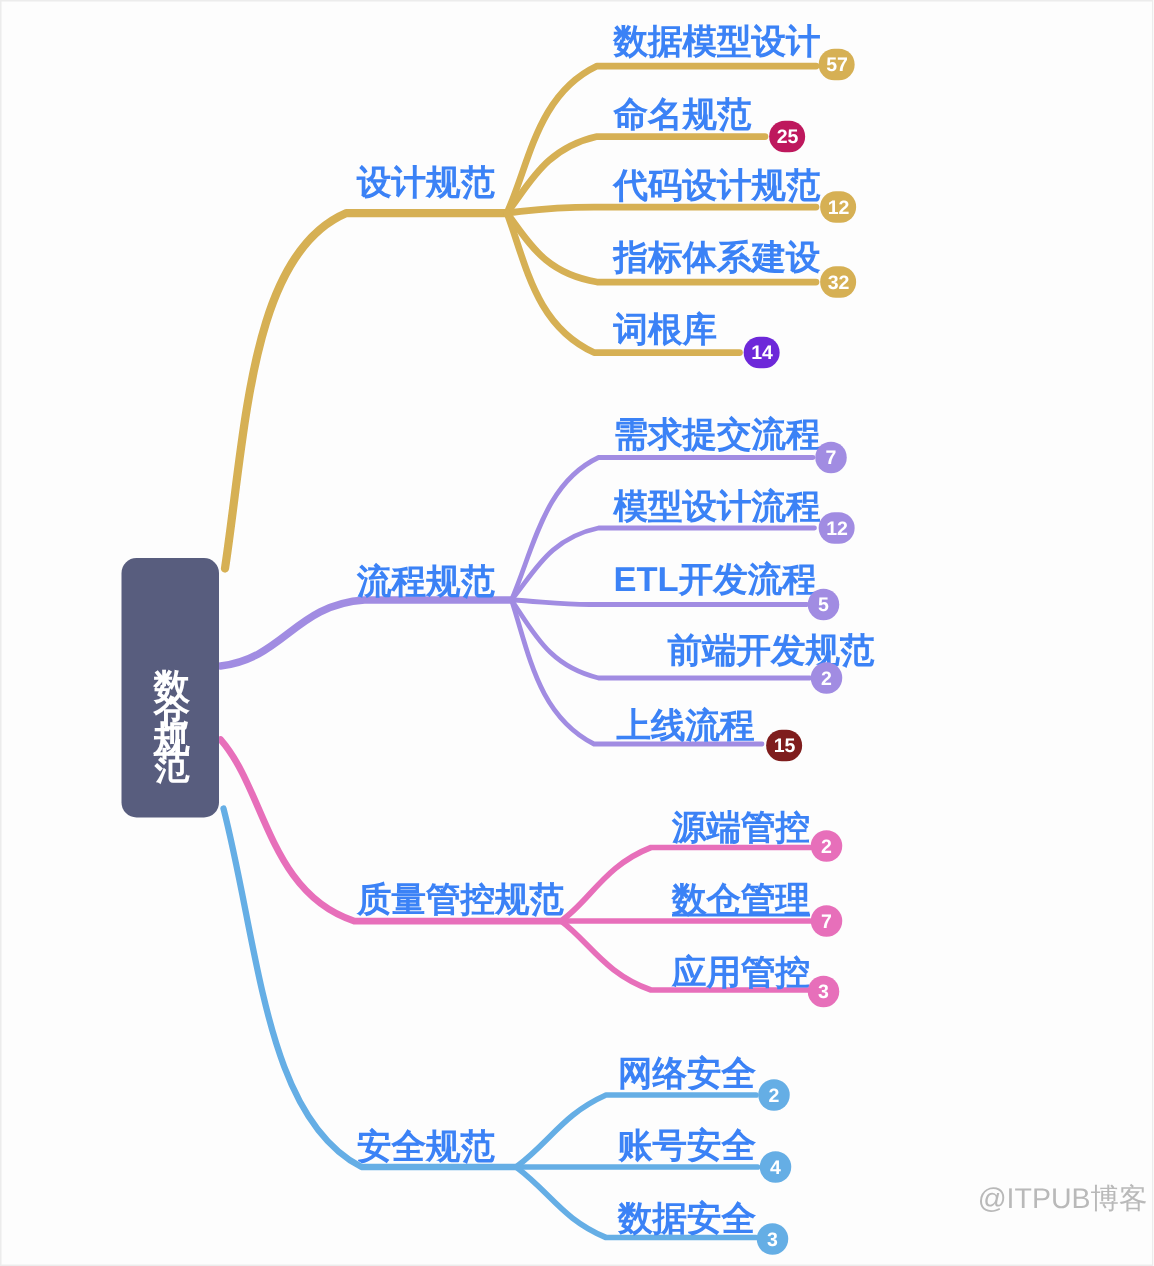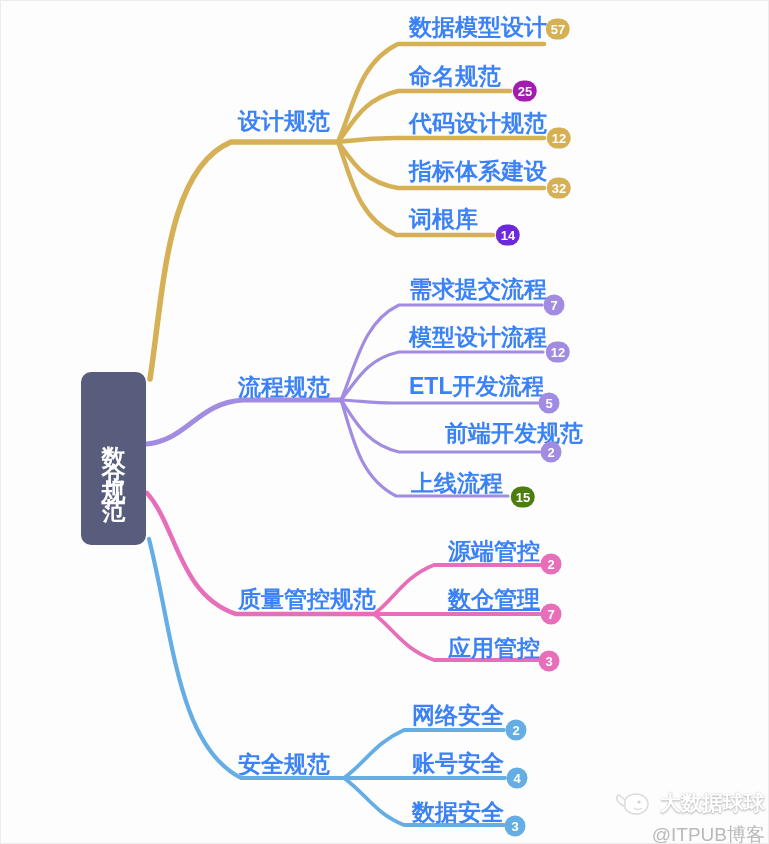--- a/index.html
+++ b/index.html
@@ -115,61 +115,52 @@
   <div class="root-node" style="background: rgb(88, 93, 126);">
     <span class="root-node-text" style="color: rgb(255, 255, 255);">数仓规范</span>
   </div>
 
   <div class="node-label" style="left:237px; top:108px;">设计规范</div>
   <div class="node-label" style="left:237px; top:374px;">流程规范</div>
   <div class="node-label" style="left:237px; top:586px;">质量管控规范</div>
   <div class="node-label" style="left:237px; top:751px;">安全规范</div>
 
   <div class="node-label" style="left:408px; top:14px;">数据模型设计</div>
-  <div class="badge" style="left: 557px; top: 28px; background: rgb(214, 176, 84);">57</div>
+  <div class="badge" style="left: 557px; top: 42px; background: rgb(214, 176, 84);">57</div>
   <div class="node-label" style="left:408px; top:63px;">命名规范</div>
-  <div class="badge" style="left: 524px; top: 90px; background: #a21caf;">25</div>
+  <div class="badge" style="left: 524px; top: 90px; background: #be185d;">25</div>
   <div class="node-label" style="left:408px; top:110px;">代码设计规范</div>
   <div class="badge" style="left: 558px; top: 137px; background: rgb(214, 176, 84);">12</div>
   <div class="node-label" style="left:408px; top:158px;">指标体系建设</div>
   <div class="badge" style="left: 558px; top: 187px; background: rgb(214, 176, 84);">32</div>
   <div class="node-label" style="left:408px; top:206px;">词根库</div>
   <div class="badge" style="left: 507px; top: 234px; background: #6d28d9;">14</div>
 
   <div class="node-label" style="left:408px; top:276px;">需求提交流程</div>
   <div class="badge" style="left: 553px; top: 304px; background: rgb(161, 140, 226);">7</div>
   <div class="node-label" style="left:408px; top:324px;">模型设计流程</div>
   <div class="badge" style="left: 557px; top: 351px; background: rgb(161, 140, 226);">12</div>
   <div class="node-label" style="left:408px; top:373px;">ETL开发流程</div>
   <div class="badge" style="left: 548px; top: 402px; background: rgb(161, 140, 226);">5</div>
   <div class="node-label" style="left:408px; top:420px;margin-left:36px;">前端开发规范</div>
   <div class="badge" style="left: 550px; top: 451px; background: rgb(161, 140, 226);">2</div>
   <div class="node-label" style="left:410px; top:470px;">上线流程</div>
-  <div class="badge" style="left: 522px; top: 496px; background: #4d7c0f;">15</div>
+  <div class="badge" style="left: 522px; top: 496px; background: #7f1d1d;">15</div>
 
   <div class="node-label" style="left:447px; top:538px;">源端管控</div>
   <div class="badge" style="left: 550px; top: 563px; background: rgb(231, 111, 186);">2</div>
   <div class="node-label" style="left:447px; top:586px;text-decoration:underline;">数仓管理</div>
   <div class="badge" style="left: 550px; top: 613px; background: rgb(231, 111, 186);">7</div>
   <div class="node-label" style="left:447px; top:635px;">应用管控</div>
   <div class="badge" style="left: 548px; top: 660px; background: rgb(231, 111, 186);">3</div>
 
   <div class="node-label" style="left:411px; top:702px;text-align:center;">网络安全</div>
   <div class="badge" style="left: 515px; top: 729px; background: rgb(101, 174, 229);">2</div>
   <div class="node-label" style="left:411px; top:750px;">账号安全</div>
   <div class="badge" style="left: 516px; top: 777px; background: rgb(101, 174, 229);">4</div>
   <div class="node-label" style="left:411px; top:799px;">数据安全</div>
   <div class="badge" style="left: 514px; top: 825px; background: rgb(101, 174, 229);">3</div>
 
   <div class="watermark">
-    <div class="watermark-row">
-      <svg width="42" height="36" viewBox="0 0 42 36">
-        <ellipse cx="24" cy="19" rx="12" ry="10" fill="#ffffff" stroke="#dcdcdc" stroke-width="1.5"></ellipse>
-        <path d="M13,15 C7,10 6,8 5,12 C4,16 8,20 13,21 Z" fill="#ffffff" stroke="#dcdcdc" stroke-width="1.5"></path>
-        <circle cx="27" cy="17" r="1.6" fill="#d0d0d0"></circle>
-        <path d="M22,23 q4,3 8,0" stroke="#dcdcdc" stroke-width="1.5" fill="none"></path>
-      </svg>
-      <span class="watermark-brand">大数据球球</span>
-    </div>
     <span class="watermark-attribution">@ITPUB博客</span>
   </div>
 
 </div>
 
 </body></html>

